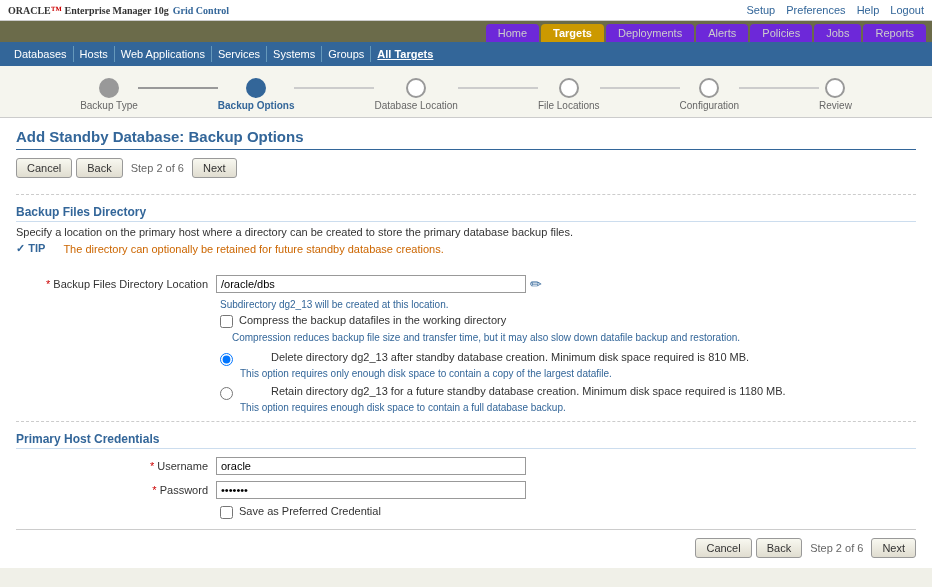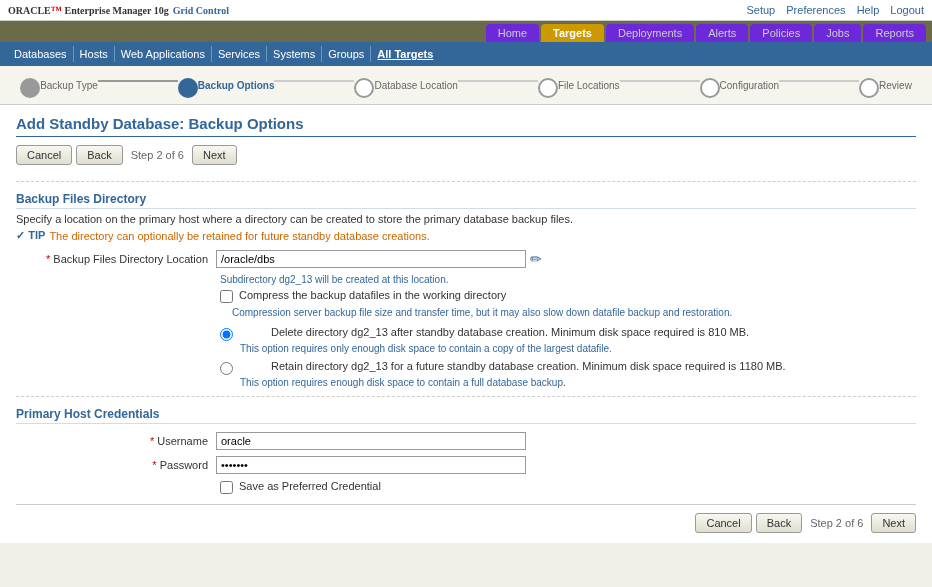--- a/index.html
+++ b/index.html
@@ -18,21 +18,21 @@
     .main-nav .tab.active { background: #cc9900; color: #fff; font-weight: bold; }
 
     
     .sub-nav { background: #336699; display: flex; align-items: center; padding: 4px 8px; gap: 0; }
     .sub-nav a { color: #fff; font-size: 11px; text-decoration: none; padding: 2px 6px; border-right: 1px solid #6699bb; }
     .sub-nav a:last-child { border-right: none; }
     .sub-nav a.active { font-weight: bold; text-decoration: underline; }
 
     
     .wizard-steps { background: #f5f5ee; padding: 12px 20px 6px; display: flex; align-items: center; justify-content: center; gap: 0; border-bottom: 1px solid #ccc; }
-    .step-item { display: flex; flex-direction: row; position: relative; }
+    .step-item { display: flex; flex-direction: column; align-items: center; position: relative; }
     .step-circle { width: 20px; height: 20px; border-radius: 50%; border: 2px solid #999; background: #fff; display: flex; align-items: center; justify-content: center; font-size: 9px; z-index: 1; }
     .step-circle.active { background: #336699; border-color: #336699; }
     .step-circle.done { background: #999; border-color: #999; }
     .step-label { font-size: 10px; color: #666; margin-top: 2px; white-space: nowrap; }
     .step-label.active { color: #336699; font-weight: bold; }
     .step-connector { width: 80px; height: 2px; background: #ccc; margin-bottom: 14px; }
     .step-connector.done { background: #999; }
 
     
     .content { padding: 10px 16px; background: #ffffff; }
@@ -47,21 +47,21 @@
     .info-table .value { font-weight: bold; }
 
     
     .action-bar { display: flex; justify-content: flex-end; align-items: center; gap: 4px; margin-bottom: 8px; }
     .btn { padding: 3px 10px; font-size: 11px; border: 1px solid #999; border-radius: 3px; background: linear-gradient(#f8f8f0, #e0ddd0); cursor: pointer; color: #333; }
     .step-info { font-size: 11px; color: #666; padding: 0 4px; }
 
     
     .section-title { color: #336699; font-size: 12px; font-weight: bold; margin: 10px 0 4px; border-bottom: 1px solid #ccddee; padding-bottom: 2px; }
     .section-desc { font-size: 11px; color: #333; margin-bottom: 4px; }
-    .tip-line { font-size: 11px; color: #cc6600; margin-bottom: 8px; display: flex; align-items: center; gap: 4px; }
+    .tip-line { font-size: 11px; color: #cc6600; margin-bottom: 20px; display: flex; align-items: center; gap: 18px; }
     .tip-icon { color: #336699; font-weight: bold; }
 
     
     .form-row { display: flex; align-items: center; margin-bottom: 6px; }
     .form-label { text-align: right; width: 200px; padding-right: 8px; font-size: 11px; color: #333; flex-shrink: 0; }
     .form-input { border: 1px solid #999; padding: 2px 4px; font-size: 11px; width: 310px; }
     .input-hint { font-size: 10px; color: #336699; margin-left: 204px; margin-bottom: 4px; }
 
     
     .pencil-btn { margin-left: 4px; background: none; border: none; cursor: pointer; color: #336699; font-size: 14px; }
@@ -195,21 +195,21 @@
     </div>
     <input type="text" class="form-input" value="/oracle/dbs" style="">
     <button class="pencil-btn" title="Browse">✏</button>
   </div>
   <div class="input-hint">Subdirectory dg2_13 will be created at this location.</div>
 
   <div class="check-row">
     <input type="checkbox" style="">
     <span class="check-desc">Compress the backup datafiles in the working directory</span>
   </div>
-  <div class="check-hint">Compression server backup file size and transfer time, but it may also slow down datafile backup and restoration.</div>
+  <div class="check-hint">Compression reduces backup file size and transfer time, but it may also slow down datafile backup and restoration.</div>
 
   <div class="radio-row">
     <input type="radio" name="dirOption" checked="" style="">
     <span class="radio-desc">Delete directory dg2_13 after standby database creation. Minimum disk space required is 810 MB.</span>
   </div>
   <div class="radio-hint">This option requires only enough disk space to contain a copy of the largest datafile.</div>
 
   <div class="radio-row">
     <input type="radio" name="dirOption" style="">
     <span class="radio-desc">Retain directory dg2_13 for a future standby database creation. Minimum disk space required is 1180 MB.</span>

